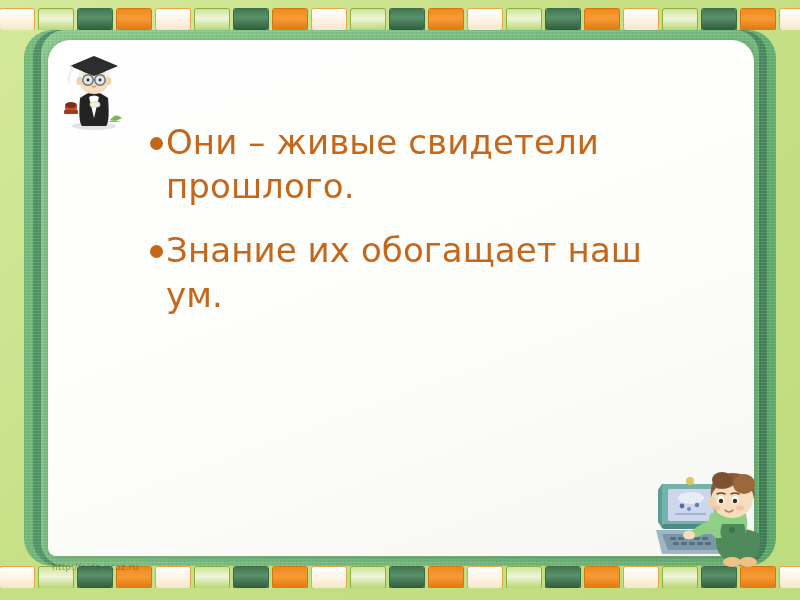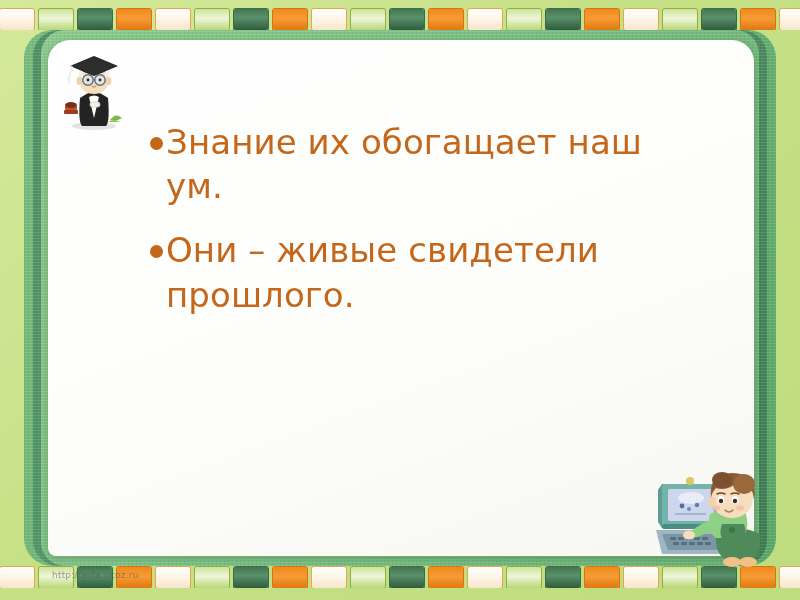--- a/index.html
+++ b/index.html
@@ -169,21 +169,21 @@
     right: 8px;
     bottom: 28px;
     width: 148px;
     height: 110px;
   }
 
   
   .watermark {
     position: absolute;
     left: 52px;
-    bottom: 20px;
+    bottom: 28px;
     z-index: 9;
     font-family: "DejaVu Sans", sans-serif;
     font-size: 9px;
     color: rgba(80,80,80,0.55);
     letter-spacing: 0.2px;
     white-space: nowrap;
   }
 </style>
 </head>
 <body>
@@ -357,23 +357,23 @@
       <ellipse cx="72" cy="46" rx="4" ry="2.6" fill="#f3b9a0" fill-opacity="0.7"></ellipse>
       <ellipse cx="96" cy="46" rx="4" ry="2.6" fill="#f3b9a0" fill-opacity="0.7"></ellipse>
 
       <path d="M81 48 Q85 52 89 48" stroke="#b5744f" stroke-width="1.4" fill="none" stroke-linecap="round"></path>
     </svg>
   </div>
 
   <div class="content">
     <div class="bullet-line">
       <span class="dot"></span>
-      <span class="bullet-text">Знание их обогащает наш ум.</span>
+      <span class="bullet-text">Они – живые свидетели прошлого.</span>
     </div>
     <div class="bullet-line">
       <span class="dot"></span>
-      <span class="bullet-text">Они – живые свидетели прошлого.</span>
+      <span class="bullet-text">Знание их обогащает наш ум.</span>
     </div>
   </div>
 
   <div class="watermark">http://aida.ucoz.ru</div>
 
 </div>
 
 </body></html>

